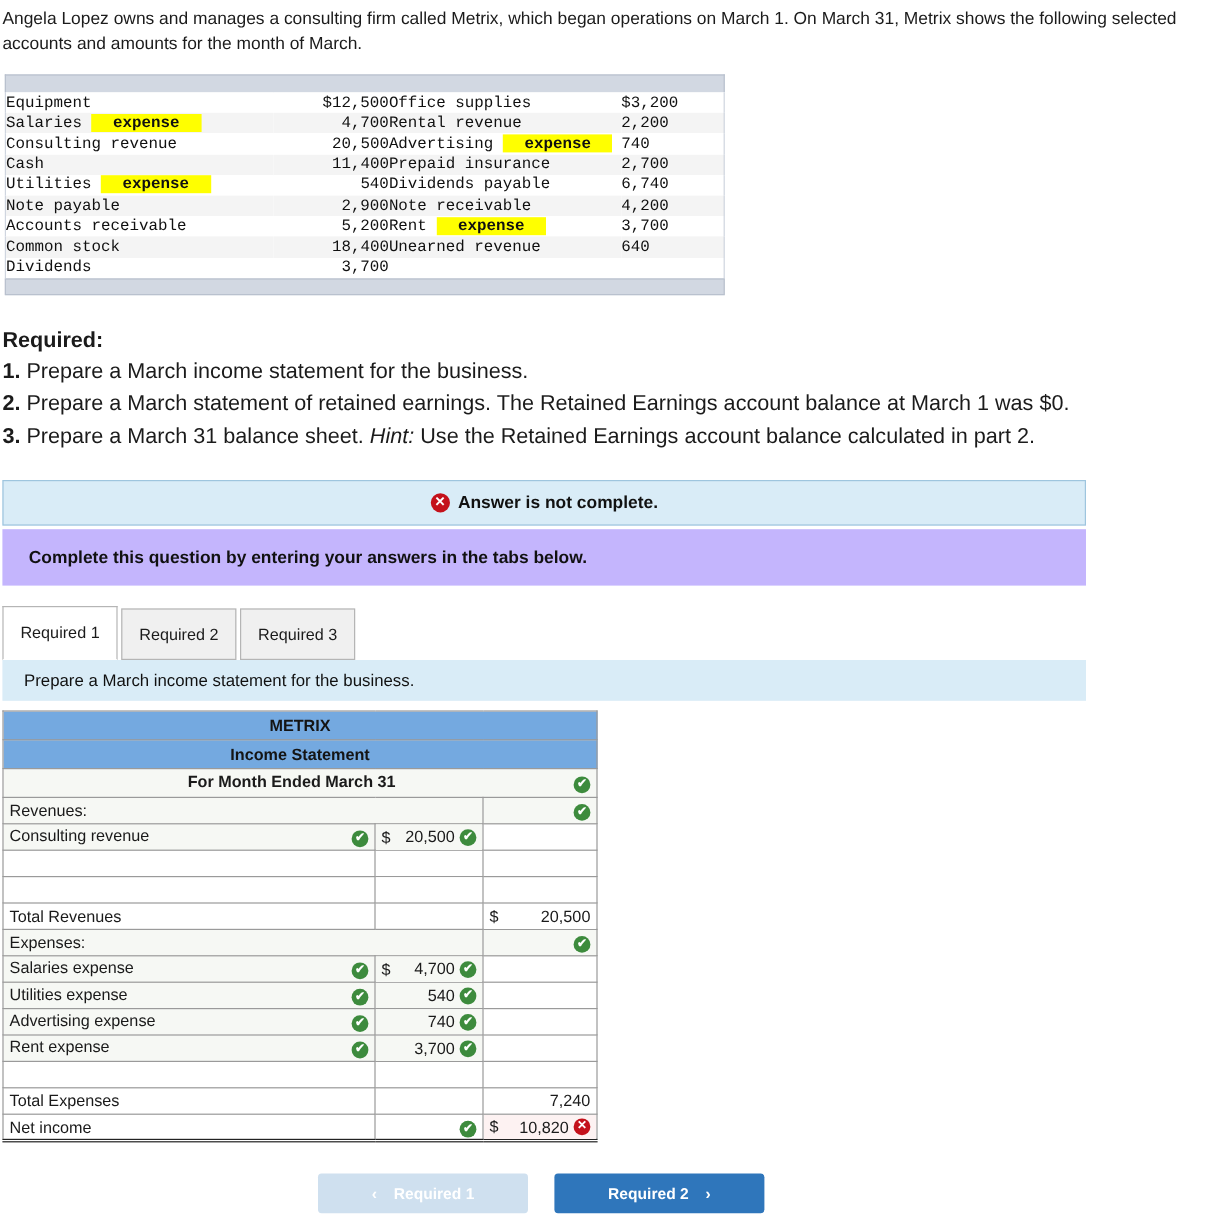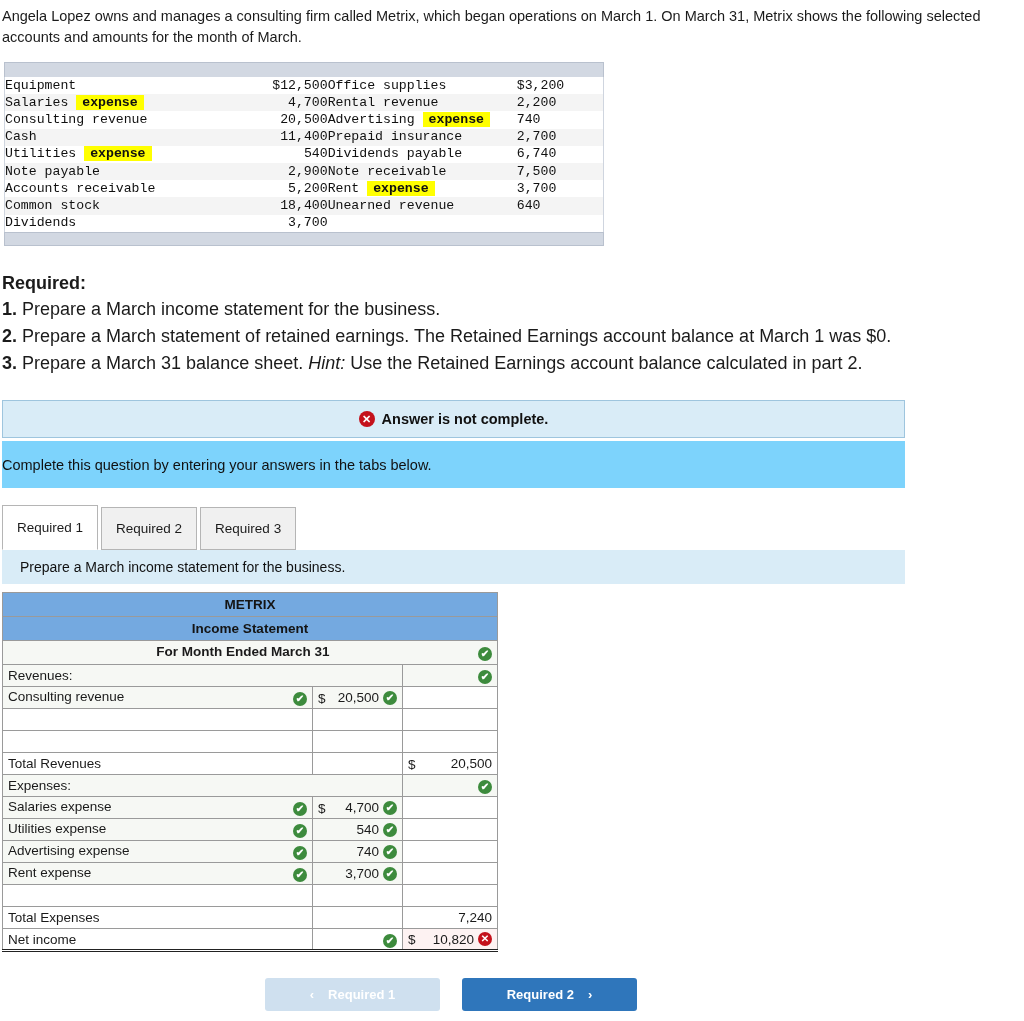--- a/index.html
+++ b/index.html
@@ -55,21 +55,21 @@
   table.accts tr.even { background: #ffffff; }
   table.accts td {
     padding: 0.5px 0;
     line-height: 16.2px;
     white-space: nowrap;
   }
   td.a-name { padding-left: 18px; width: 215px; }
   td.a-val  { text-align: right; width: 92px; padding-right: 22px; }
   td.b-name { width: 180px; }
   td.b-val  { text-align: left; width: 82px; padding-right: 9px; }
-  .hl { background: #ffff00; font-weight: bold; padding: 0 6px; }
+  .hl { background: #ffff00; font-weight: bold; padding: 0 18px; }
 
   
   .required {
     margin: 24px 0 0 2px;
     font-size: 18px;
     line-height: 1.48;
     color: #1b1b1b;
   }
   .required .hdr { font-weight: bold; }
   .required .num { font-weight: bold; }
@@ -87,24 +87,25 @@
     justify-content: center;
     font-weight: bold;
     font-size: 14.5px;
     color: #111;
     box-sizing: border-box;
   }
   .alert-gray {
     margin: 3px 0 0 2px;
     width: 903px;
     height: 47px;
-    background: #7dd3fc;
+    background: #c4b5fd;
     display: flex;
     align-items: center;
-    font-weight: normal;
+    padding-left: 22px;
+    font-weight: bold;
     font-size: 14.5px;
     color: #111;
     box-sizing: border-box;
   }
   .x-badge {
     display: inline-block;
     width: 16px; height: 16px;
     border-radius: 50%;
     background: #c4111b;
     color: #fff;
@@ -306,21 +307,21 @@
         <tr class="even">
           <td class="a-name">Utilities <span class="hl">expense</span></td>
           <td class="a-val">540</td>
           <td class="b-name">Dividends payable</td>
           <td class="b-val">6,740</td>
         </tr>
         <tr class="odd">
           <td class="a-name">Note payable</td>
           <td class="a-val">2,900</td>
           <td class="b-name">Note receivable</td>
-          <td class="b-val">7,500</td>
+          <td class="b-val">4,200</td>
         </tr>
         <tr class="even">
           <td class="a-name">Accounts receivable</td>
           <td class="a-val">5,200</td>
           <td class="b-name">Rent <span class="hl">expense</span></td>
           <td class="b-val">3,700</td>
         </tr>
         <tr class="odd">
           <td class="a-name">Common stock</td>
           <td class="a-val">18,400</td>

